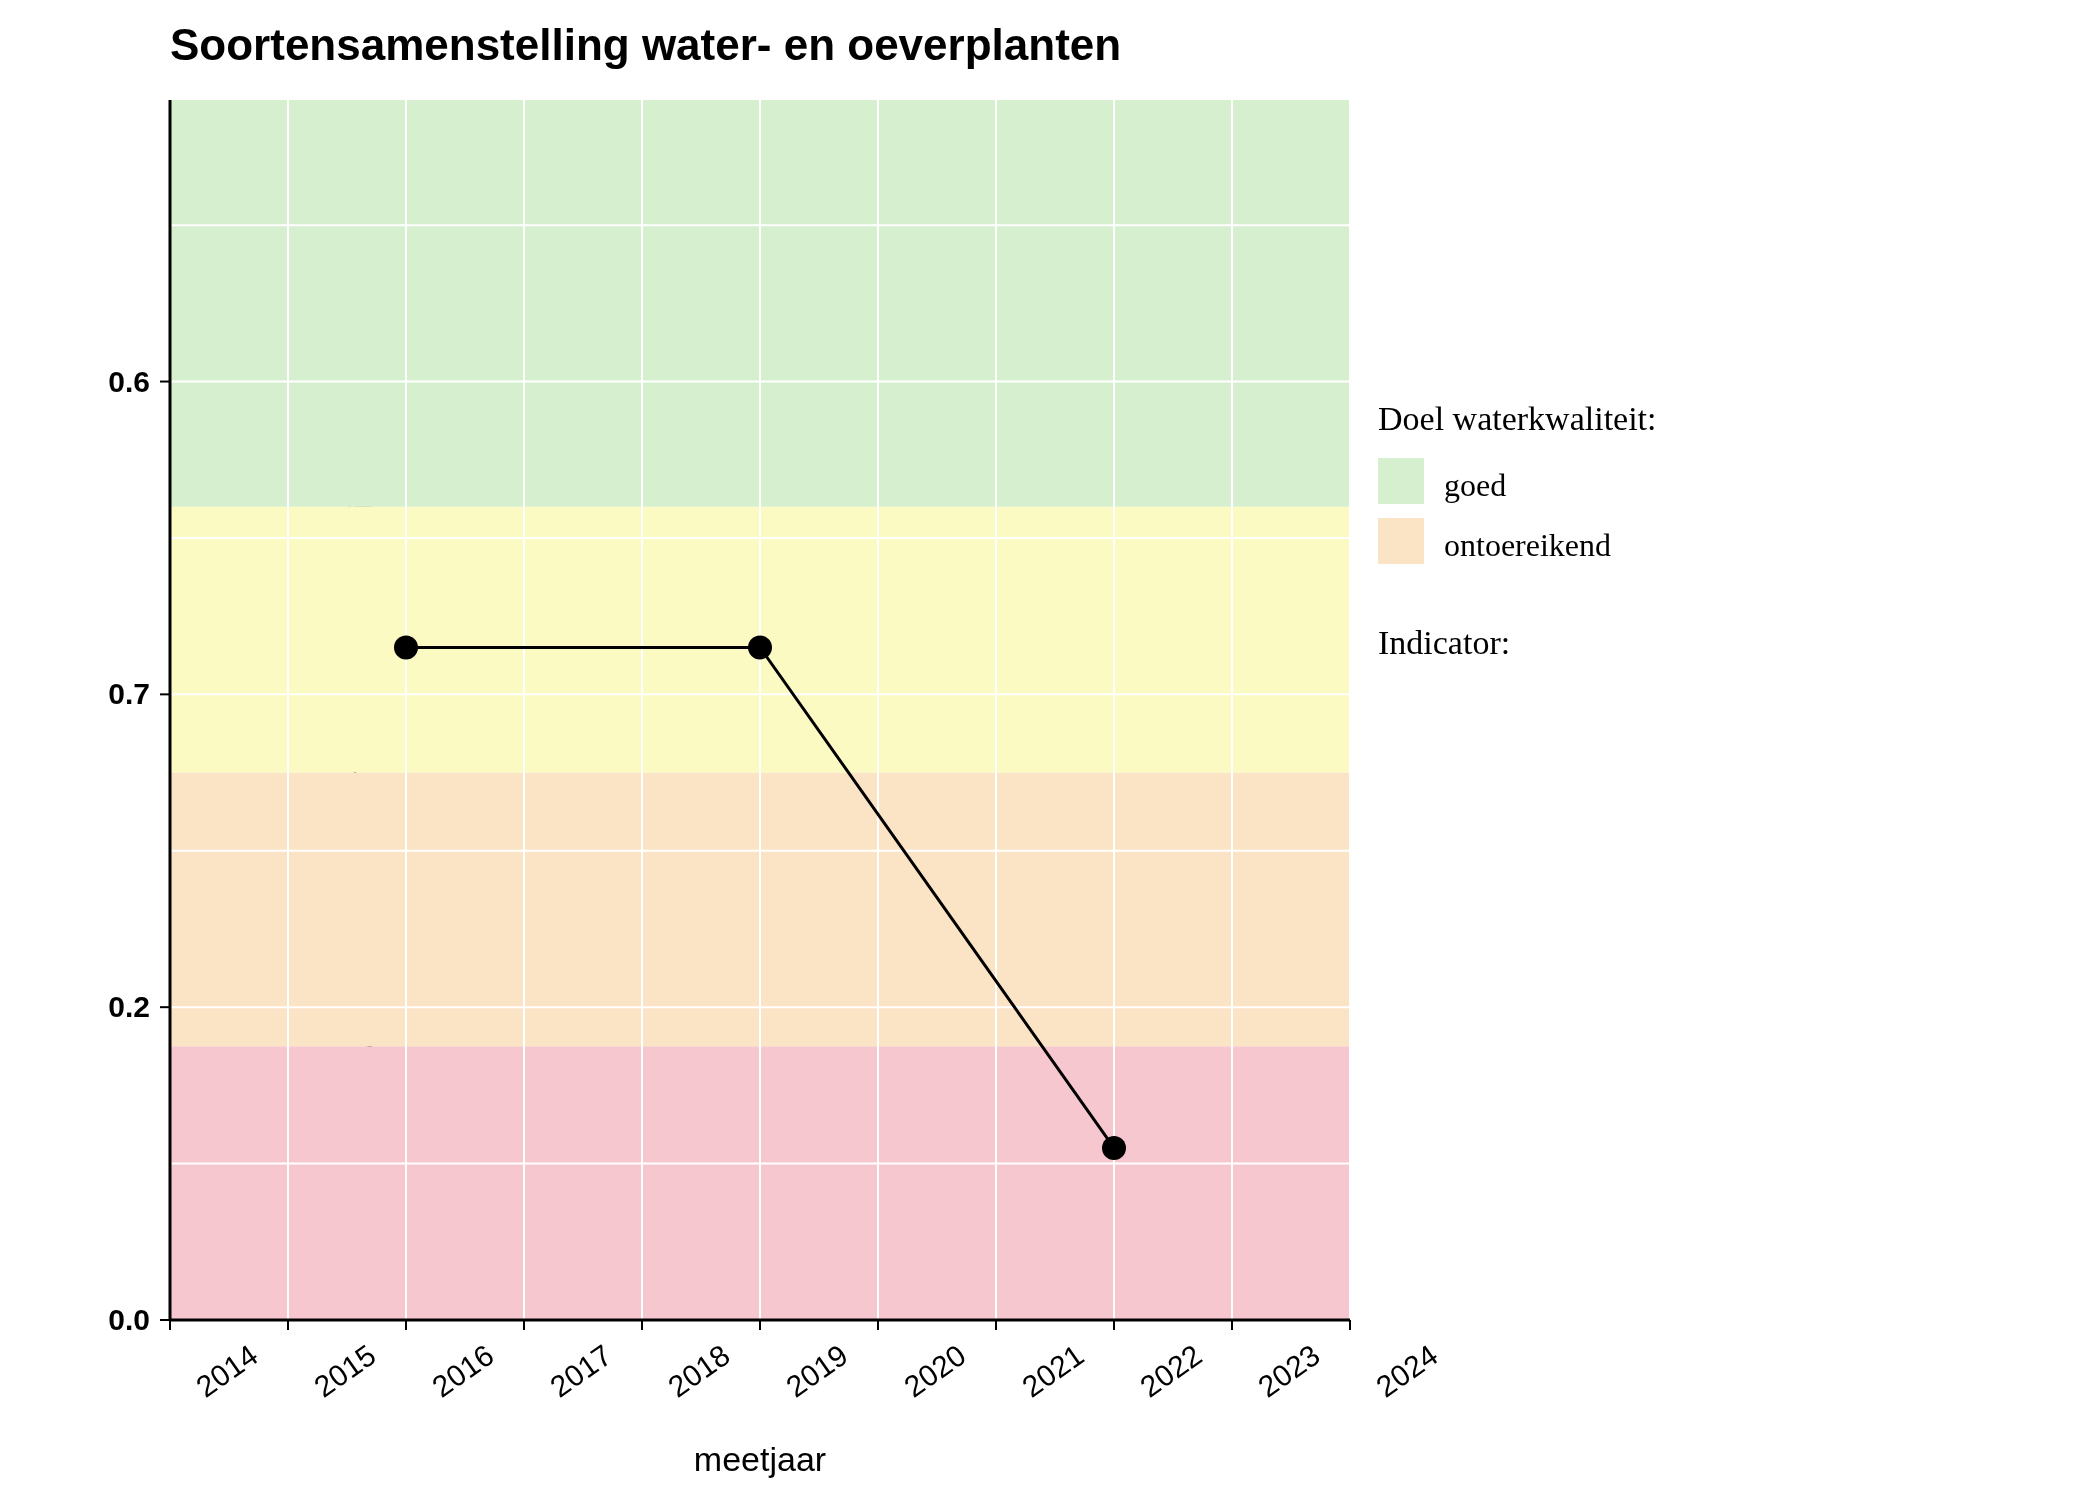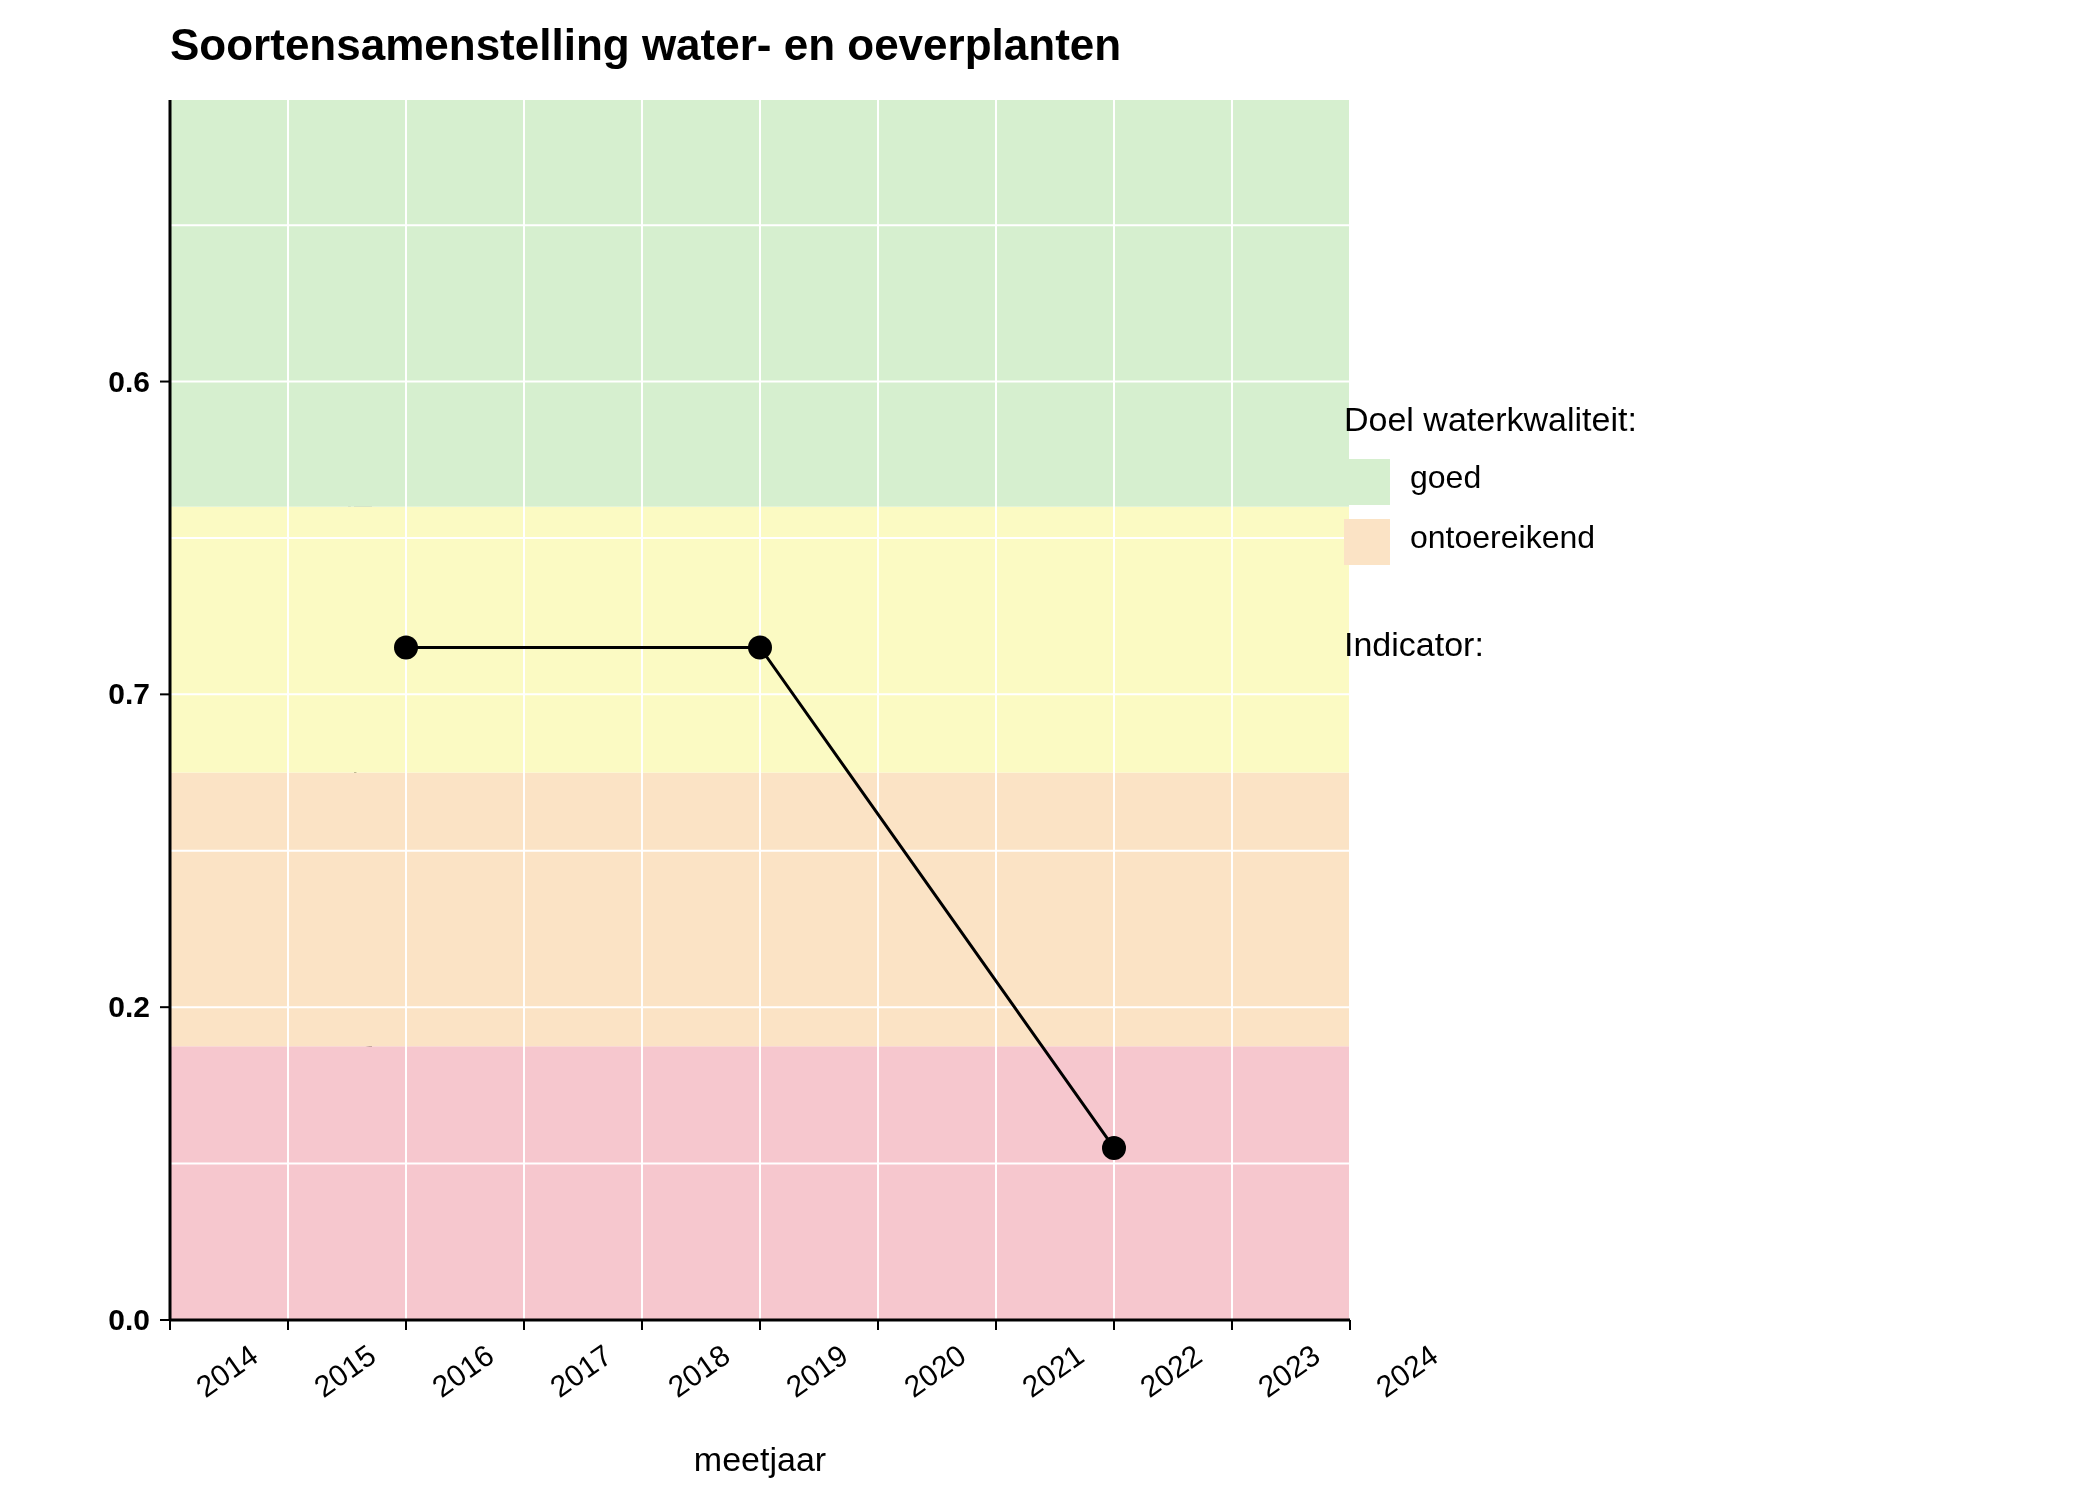--- a/index.html
+++ b/index.html
@@ -62,31 +62,32 @@
   .y-tick-label {
     position: absolute;
     font-size: 30px;
     text-align: right;
     width: 60px;
     transform: translateY(-50%);
     font-weight: bold;
   }
   .legend {
     position: absolute;
-    left: 1344px;
+    left: 1378px;
     top: 400px;
     width: 640px;
+    font-family: Liberation Serif, serif;
   }
   .legend-title {
     font-size: 34px;
     margin-bottom: 20px;
   }
   .legend-item {
     display: flex;
-    align-items: flex-start;
+    align-items: flex-end;
     margin-bottom: 14px;
     font-size: 32px;
   }
   .legend-swatch {
     width: 46px;
     height: 46px;
     margin-right: 20px;
     flex-shrink: 0;
   }
   .legend-line-swatch {

